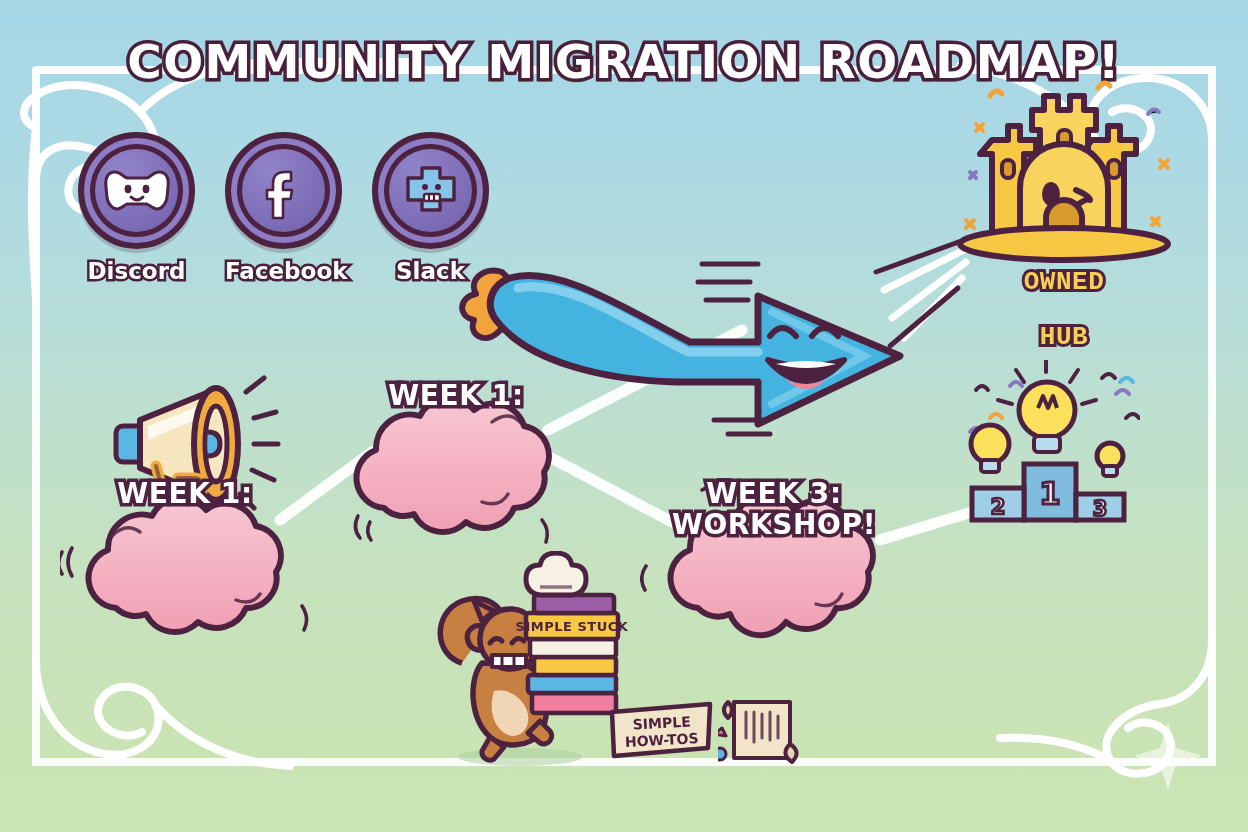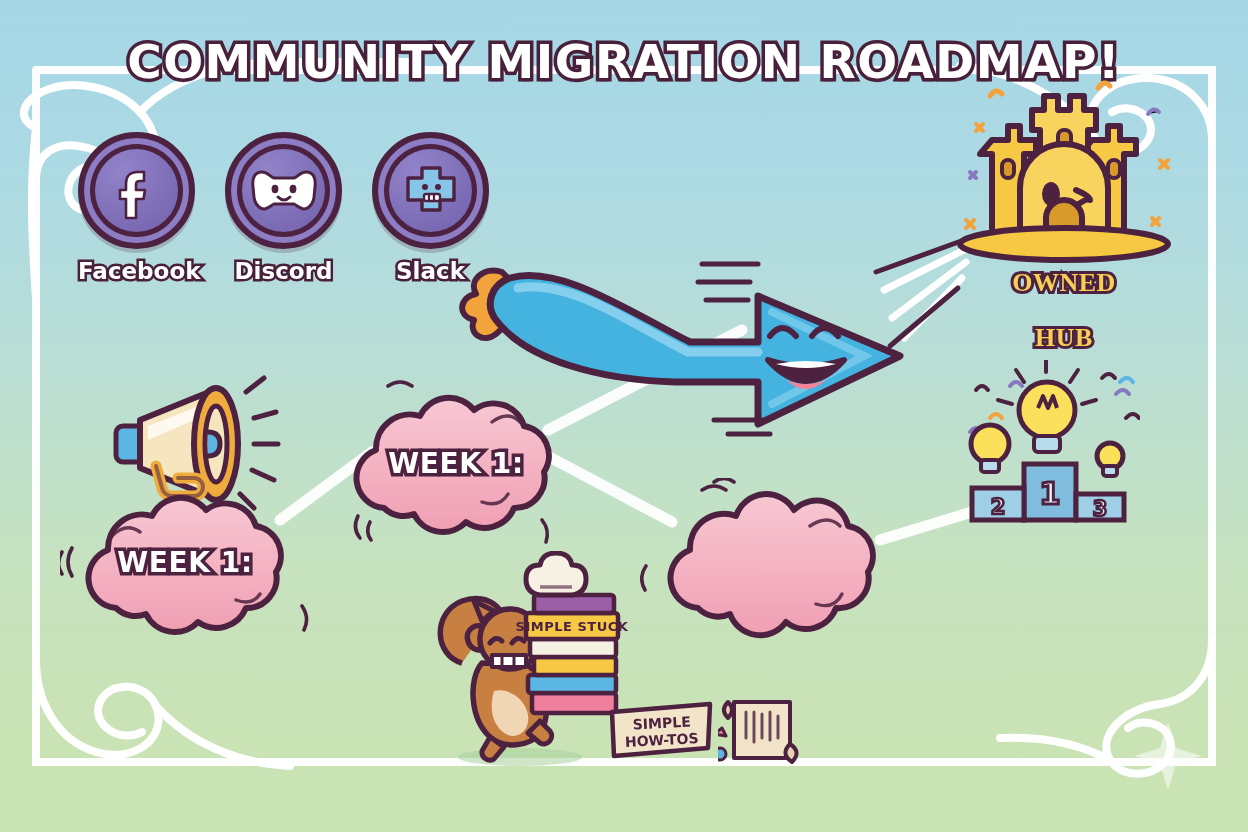--- a/index.html
+++ b/index.html
@@ -79,31 +79,30 @@
     width: 232px;
     text-align: center;
   }
   .hub-label {
     margin-top: 2px;
     font-size: 26px;
     line-height: 1.06;
     font-weight: 900;
     letter-spacing: 0.5px;
     color: #f8cf53;
-    font-family: Liberation Serif, serif;
+    font-family: Liberation Mono, monospace;
     text-transform: uppercase;
     -webkit-text-stroke: 6px #4d2240;
     paint-order: stroke fill;
   }
 
   
   .cloud {
     position: absolute;
     display: flex;
-    align-items: center;
     justify-content: center;
   }
   .cloud-text {
     position: relative;
     z-index: 3;
     text-align: center;
     font-size: 28px;
     line-height: 1.12;
     font-weight: 900;
     letter-spacing: 0.6px;
@@ -168,40 +167,40 @@
       <path d="M548 430 L742 330"></path>
     </g>
   </svg>
 
   <div class="title">COMMUNITY MIGRATION ROADMAP!</div>
 
   <div class="badges">
 
     <div class="badge">
       <div class="badge-disc">
-        <svg width="62" height="62" viewBox="0 0 62 62">
-          <path d="M38 12 h-7 c-7 0 -11 4.5 -11 11.5 V30 h-6 v9 h6 v19 h10 V39 h7.5 l1.5 -9 H30 v-5.5
-                   c0 -2.3 1.2 -3.5 3.6 -3.5 H38 Z" fill="#ffffff" stroke="#4d2240" stroke-width="2.6" stroke-linejoin="round"></path>
-        </svg>
-      </div>
-      <div class="badge-label">Facebook</div>
-    </div>
-
-    <div class="badge">
-      <div class="badge-disc">
         <svg width="72" height="58" viewBox="0 0 72 58">
           <path d="M14 10 C 6 10 4 17 5 25 C 6 33 5 40 11 45 C 17 50 22 44 26 42
                    H46 C50 44 55 50 61 45 C 67 40 66 33 67 25 C 68 17 66 10 58 10
                    C 52 10 50 15 46 16 H26 C 22 15 20 10 14 10 Z" fill="#ffffff" stroke="#4d2240" stroke-width="3" stroke-linejoin="round"></path>
           <ellipse cx="27" cy="27" rx="3.4" ry="4.2" fill="#4d2240"></ellipse>
           <ellipse cx="45" cy="27" rx="3.4" ry="4.2" fill="#4d2240"></ellipse>
           <path d="M30 35 q6 6 12 0" fill="none" stroke="#4d2240" stroke-width="3" stroke-linecap="round"></path>
         </svg>
       </div>
       <div class="badge-label">Discord</div>
+    </div>
+
+    <div class="badge">
+      <div class="badge-disc">
+        <svg width="62" height="62" viewBox="0 0 62 62">
+          <path d="M38 12 h-7 c-7 0 -11 4.5 -11 11.5 V30 h-6 v9 h6 v19 h10 V39 h7.5 l1.5 -9 H30 v-5.5
+                   c0 -2.3 1.2 -3.5 3.6 -3.5 H38 Z" fill="#ffffff" stroke="#4d2240" stroke-width="2.6" stroke-linejoin="round"></path>
+        </svg>
+      </div>
+      <div class="badge-label">Facebook</div>
     </div>
 
     <div class="badge">
       <div class="badge-disc">
         <svg width="66" height="62" viewBox="0 0 66 62">
           <path d="M24 8 h18 v10 h14 v22 h-14 v10 h-18 v-10 h-14 v-22 h14 Z" fill="#86c4e8" stroke="#4d2240" stroke-width="3.4" stroke-linejoin="round"></path>
           <circle cx="27" cy="27" r="3" fill="#4d2240"></circle>
           <circle cx="40" cy="27" r="3" fill="#4d2240"></circle>
           <rect x="26" y="34" width="16" height="7" rx="2" fill="#ffffff" stroke="#4d2240" stroke-width="2.4"></rect>
           <path d="M31 34 v7 M36 34 v7" stroke="#4d2240" stroke-width="2.2"></path>
@@ -431,20 +430,24 @@
         <path d="M170 48 q18 -12 30 0"></path>
         <path d="M176 126 q18 6 26 -10"></path>
       </g>
       <g stroke="#4d2240" stroke-width="3.6" fill="none" stroke-linecap="round">
         <path d="M62 12 q12 -8 24 0"></path>
           <path d="M74 4 q10 -7 20 0"></path>
         <path d="M6 88 q-8 12 -1 24"></path>
           <path d="M-2 92 q-7 10 0 20"></path>
       </g>
     </svg>
+    <div class="cloud-text">
+      <span>WEEK 3:</span><br>
+      <span>WORKSHOP!</span>
+    </div>
   </div>
 
 
   <div class="art" id="squirrel">
     <svg width="200" height="220" viewBox="0 0 200 220">
 
       <ellipse cx="92" cy="206" rx="62" ry="9" fill="#a9cf9c" opacity="0.55"></ellipse>
 
       <path d="M34 112 C 6 104, 4 62, 34 50 C 62 40, 84 62, 74 84
                C 66 102, 44 104, 40 90 C 36 78, 50 70, 58 78" fill="#c87f42" stroke="#4d2240" stroke-width="5.5" stroke-linejoin="round"></path>

